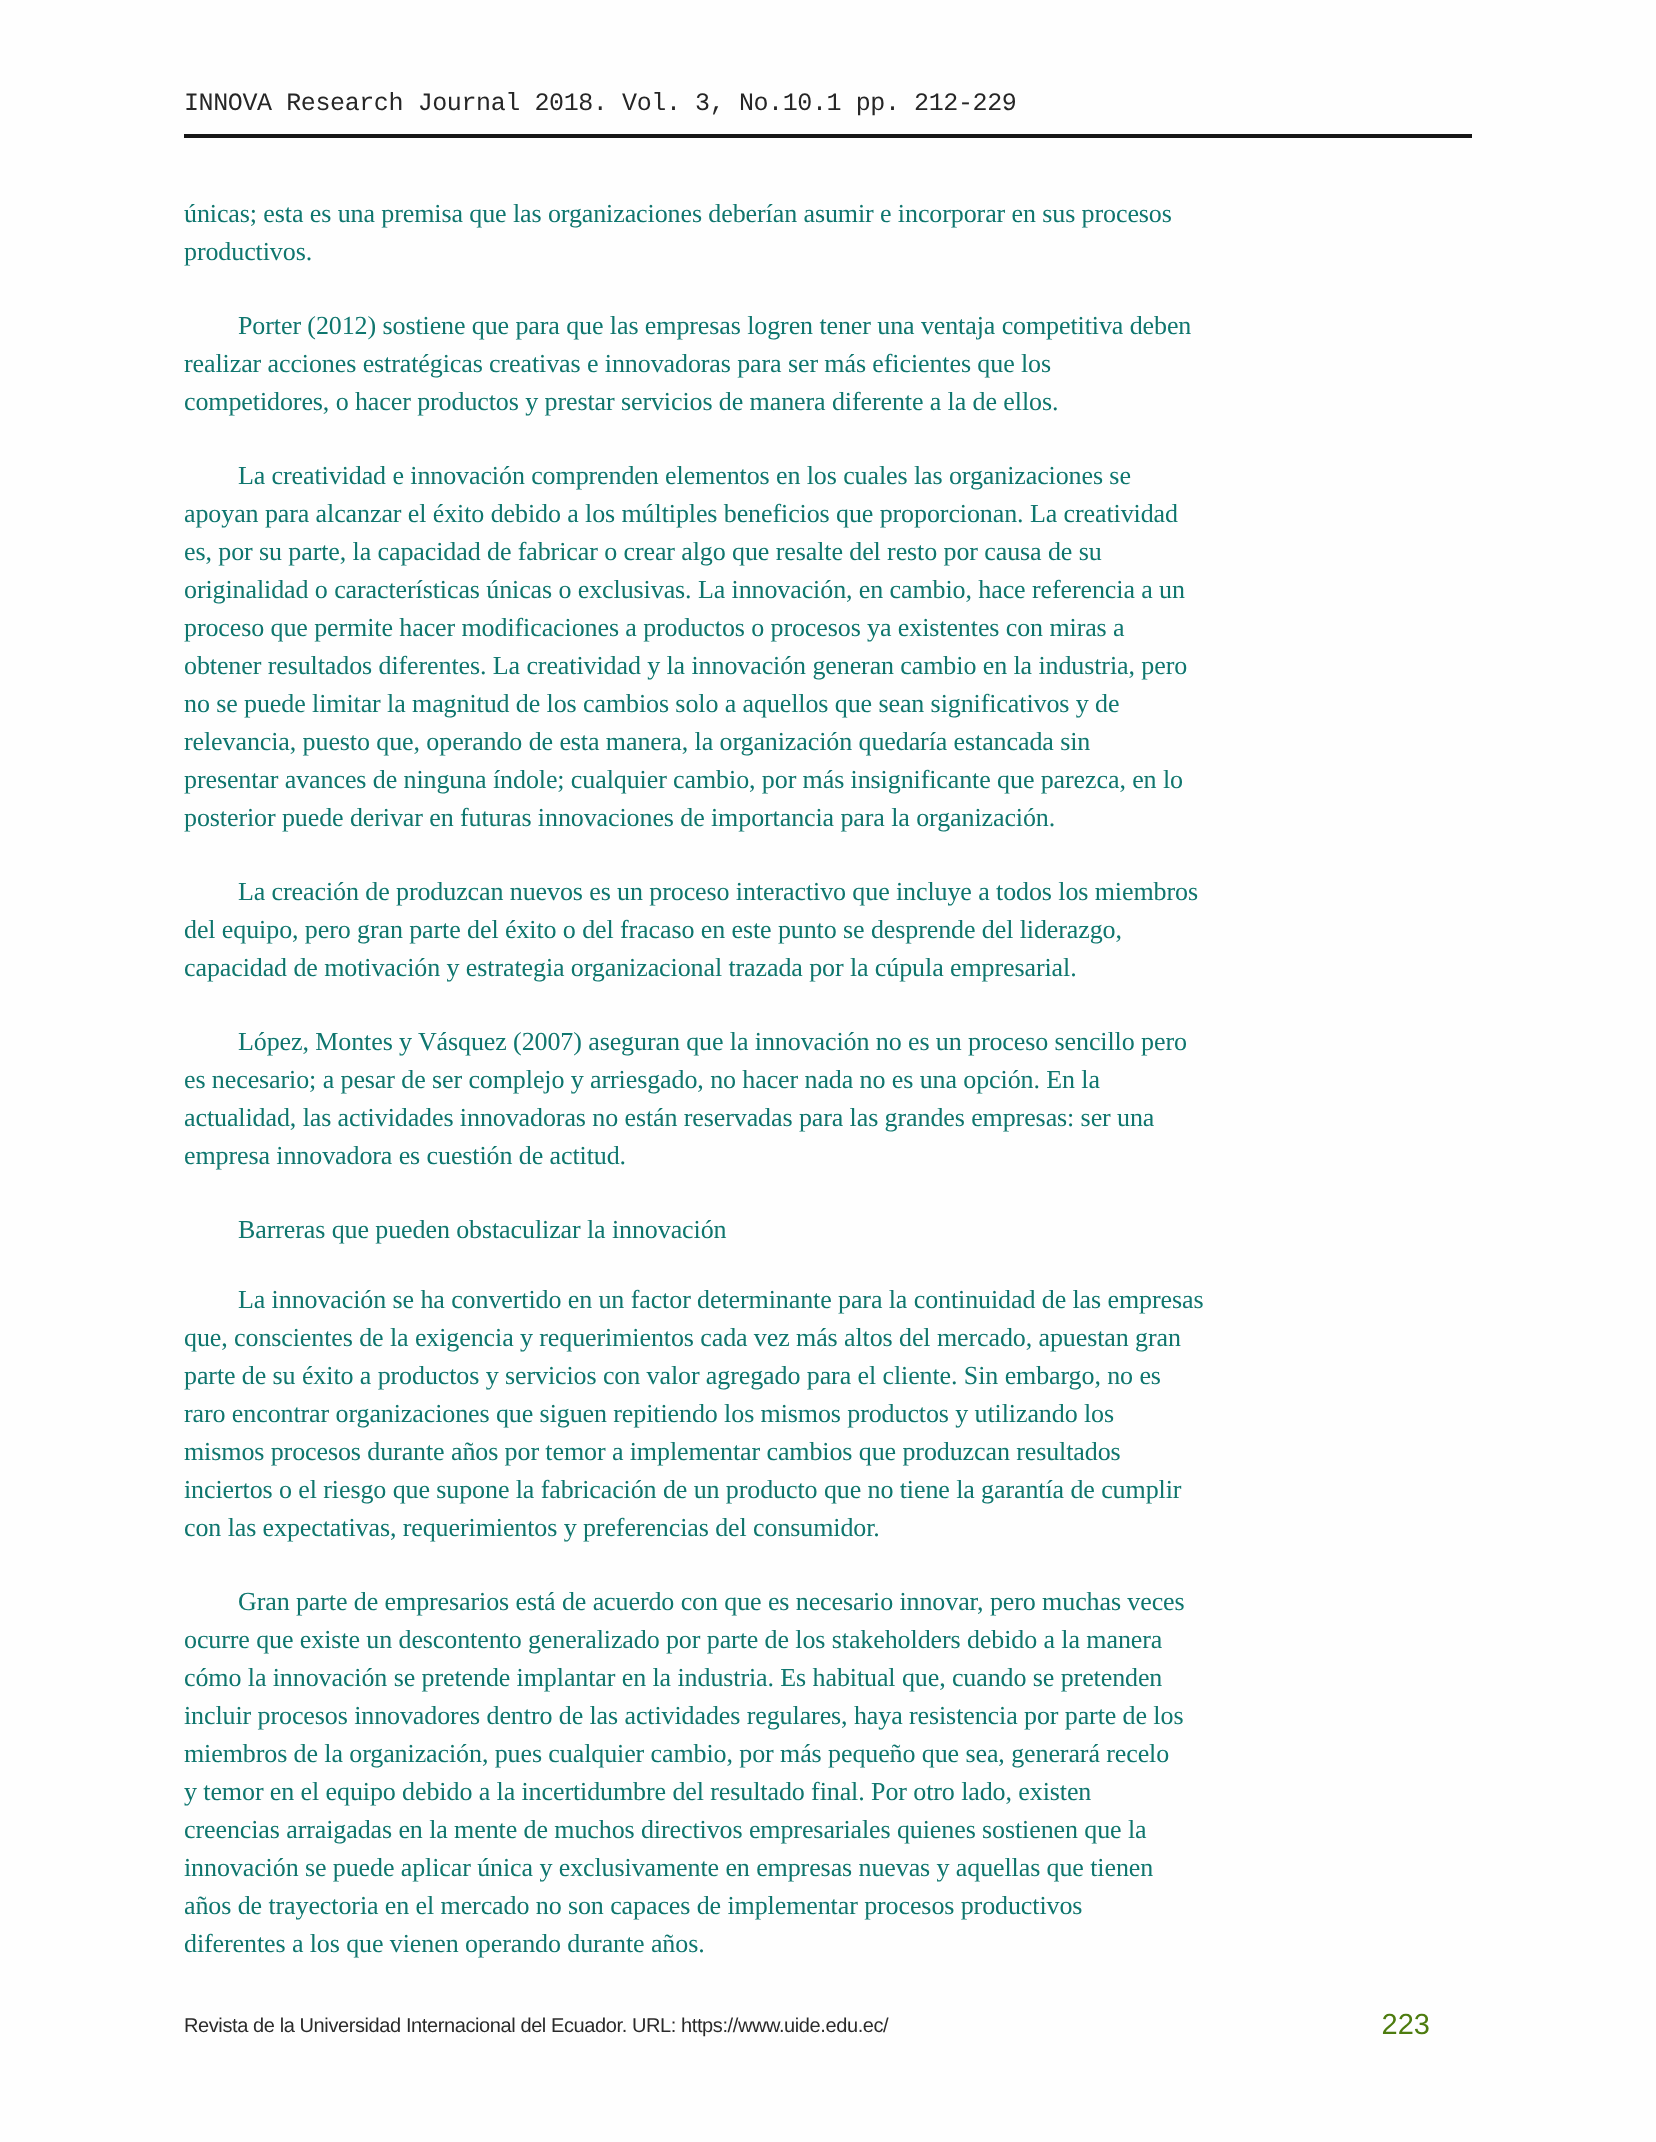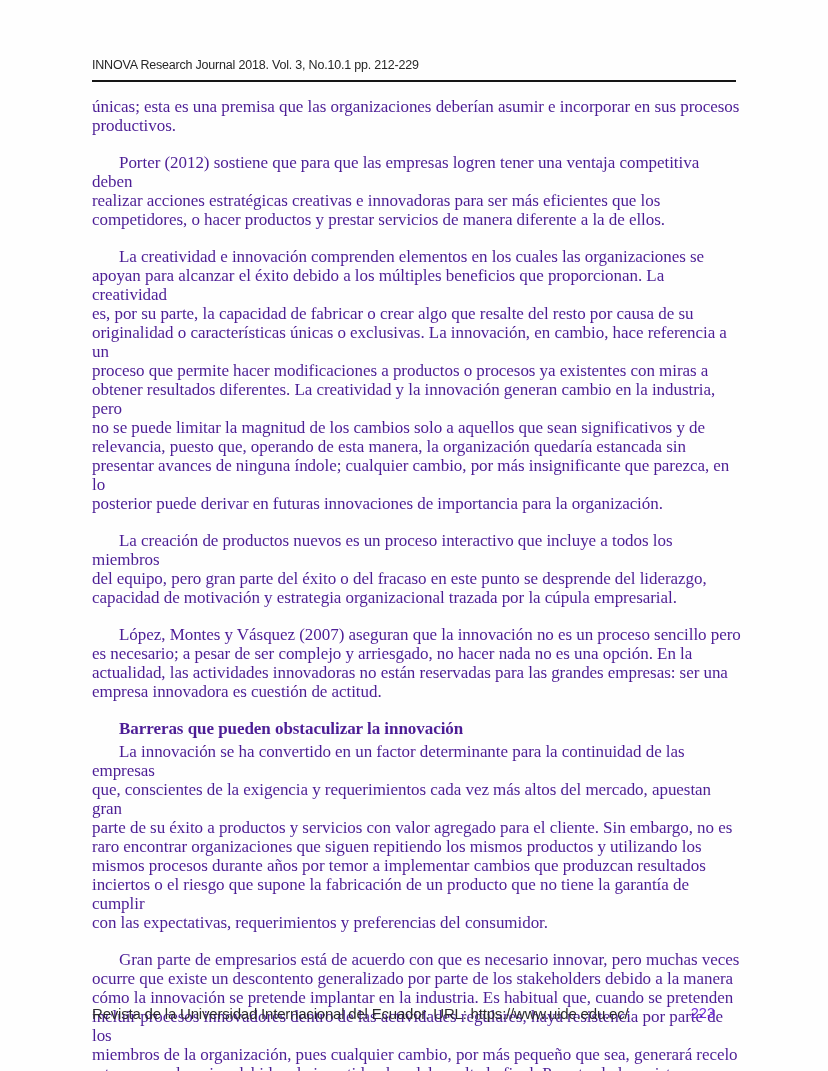--- a/index.html
+++ b/index.html
@@ -11,62 +11,61 @@
     overflow: hidden;
   }
   .page {
     position: absolute; inset: 0;
     background: #fefefe;
     color: #1d1d1d;
   }
   .page-header {
     position: absolute;
     top: 45px; left: 92px; width: 644px;
-    font-family: Liberation Sans, sans-serif;
+    font-family: Liberation Mono, monospace;
     font-size: 12.5px; line-height: 15px;
     letter-spacing: -0.2px;
     color: #262626;
     padding-bottom: 7px;
     border-bottom: 2px solid #161616;
-    margin-top: 13px;
   }
   .page-body {
     position: absolute;
     top: 97px; left: 92px; width: 650px;
   }
   .para {
-    font-size: 17px; line-height: 19px;
-    color: #4c1d95;
+    font-size: 13px; line-height: 19px;
+    color: #0f766e;
     white-space: pre-line;
     margin: 0 0 18px 0;
     letter-spacing: -0.05px;
   }
   .para.indent { text-indent: 27px; }
   .para.heading {
-    font-weight: bold;
-    margin-bottom: 4px;
+    font-weight: normal;
+    margin-bottom: 16px;
   }
   .italic { }
   .page-footer {
     position: absolute;
     top: 1005px; left: 92px; width: 644px;
     display: flex;
     justify-content: space-between;
     align-items: flex-end;
     font-family: "Liberation Sans", "DejaVu Sans", sans-serif;
     color: #2a2a2a;
   }
   .footer-line {
-    font-size: 15px; line-height: 16px;
+    font-size: 10px; line-height: 16px;
     letter-spacing: -0.2px;
   }
   .page-number {
     font-size: 14.5px; line-height: 17px;
     margin-right: 21px;
-    color: #6d28d9;
+    color: #4d7c0f;
   }
 </style>
 </head>
 <body>
 
 <div class="page">
 
   <header class="page-header">
     <span>INNOVA Research Journal 2018. Vol. 3, No.10.1 pp. 212-229</span>
   </header>
@@ -80,21 +79,21 @@
       <p class="para indent"><span>La creatividad e innovación comprenden elementos en los cuales las organizaciones se
 apoyan para alcanzar el éxito debido a los múltiples beneficios que proporcionan. La creatividad
 es, por su parte, la capacidad de fabricar o crear algo que resalte del resto por causa de su
 originalidad o características únicas o exclusivas. La innovación, en cambio, hace referencia a un
 proceso que permite hacer modificaciones a productos o procesos ya existentes con miras a
 obtener resultados diferentes. La creatividad y la innovación generan cambio en la industria, pero
 no se puede limitar la magnitud de los cambios solo a aquellos que sean significativos y de
 relevancia, puesto que, operando de esta manera, la organización quedaría estancada sin
 presentar avances de ninguna índole; cualquier cambio, por más insignificante que parezca, en lo
 posterior puede derivar en futuras innovaciones de importancia para la organización.</span></p>
-      <p class="para indent"><span>La creación de productos nuevos es un proceso interactivo que incluye a todos los miembros
+      <p class="para indent"><span>La creación de produzcan nuevos es un proceso interactivo que incluye a todos los miembros
 del equipo, pero gran parte del éxito o del fracaso en este punto se desprende del liderazgo,
 capacidad de motivación y estrategia organizacional trazada por la cúpula empresarial.</span></p>
       <p class="para indent"><span>López, Montes y Vásquez (2007) aseguran que la innovación no es un proceso sencillo pero
 es necesario; a pesar de ser complejo y arriesgado, no hacer nada no es una opción. En la
 actualidad, las actividades innovadoras no están reservadas para las grandes empresas: ser una
 empresa innovadora es cuestión de actitud.</span></p>
       <p class="para heading indent"><span>Barreras que pueden obstaculizar la innovación</span></p>
       <p class="para indent"><span>La innovación se ha convertido en un factor determinante para la continuidad de las empresas
 que, conscientes de la exigencia y requerimientos cada vez más altos del mercado, apuestan gran
 parte de su éxito a productos y servicios con valor agregado para el cliente. Sin embargo, no es

